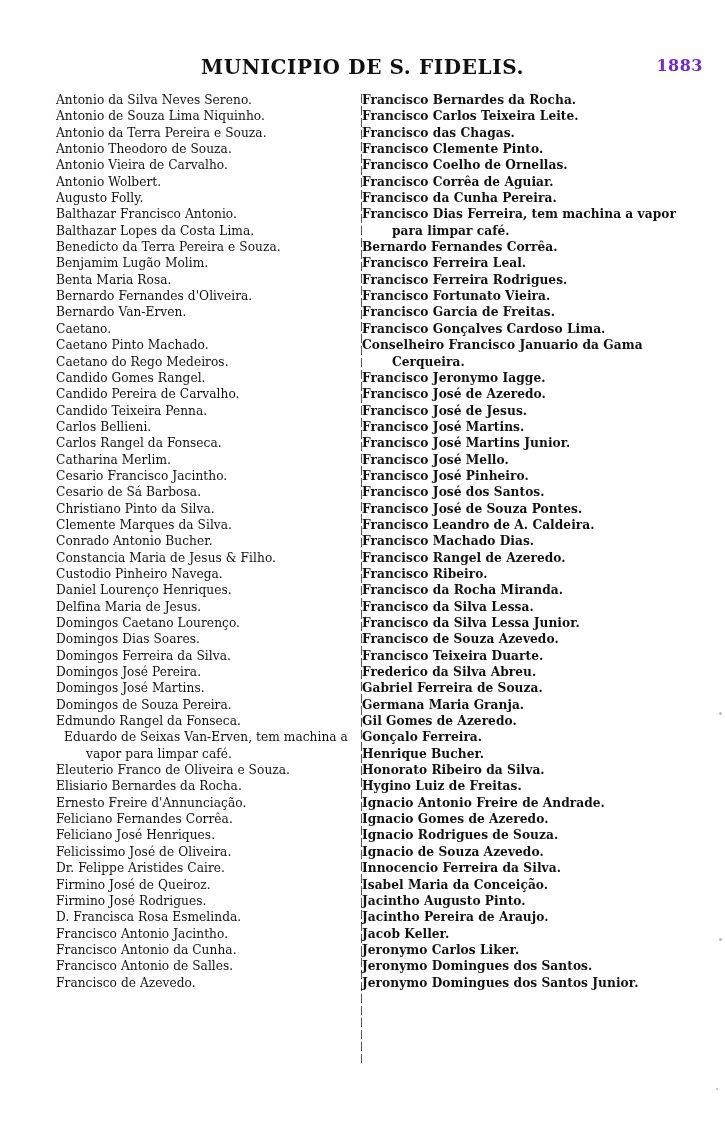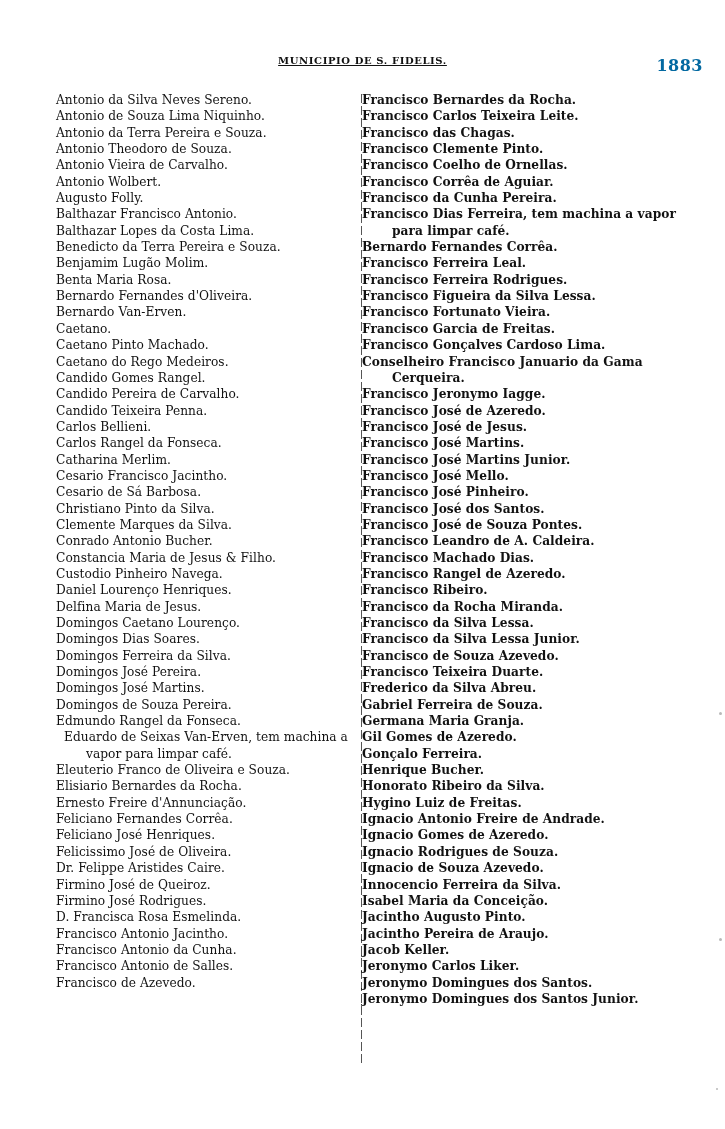--- a/index.html
+++ b/index.html
@@ -29,34 +29,33 @@
     width: 725px;
     height: 24px;
   }
   .header-title {
     position: absolute;
     left: 0;
     width: 725px;
     text-align: center;
     font-family: "DejaVu Serif", serif;
     font-weight: bold;
-    font-size: 10px;
+    font-size: 20px;
     letter-spacing: 0.6px;
     color: #111;
-    text-decoration: underline;
   }
   .header-year {
     position: absolute;
     right: 22px;
     top: 1px;
     font-family: "DejaVu Serif", serif;
     font-weight: bold;
     font-size: 16px;
     letter-spacing: 0.5px;
-    color: #0369a1;
+    color: #6d28d9;
   }
   .columns {
     position: absolute;
     top: 92px;
     left: 0;
     width: 725px;
     height: 1010px;
   }
   .col {
     position: absolute;
@@ -199,21 +198,20 @@
           <li class="indent">Francisco Carlos Teixeira Leite.</li>
           <li class="indent">Francisco das Chagas.</li>
           <li class="indent">Francisco Clemente Pinto.</li>
           <li class="indent">Francisco Coelho de Ornellas.</li>
           <li class="indent">Francisco Corrêa de Aguiar.</li>
           <li class="indent">Francisco da Cunha Pereira.</li>
           <li class="wrap-r">Francisco Dias Ferreira, tem machina a vapor para limpar café.</li>
           <li class="indent">Bernardo Fernandes Corrêa.</li>
           <li class="indent">Francisco Ferreira Leal.</li>
           <li class="indent">Francisco Ferreira Rodrigues.</li>
-          <li class="indent">Francisco Figueira da Silva Lessa.</li>
           <li class="indent">Francisco Fortunato Vieira.</li>
           <li class="indent">Francisco Garcia de Freitas.</li>
           <li class="indent">Francisco Gonçalves Cardoso Lima.</li>
           <li class="wrap-r">Conselheiro Francisco Januario da Gama Cerqueira.</li>
           <li class="indent">Francisco Jeronymo Iagge.</li>
           <li class="indent">Francisco José de Azeredo.</li>
           <li class="indent">Francisco José de Jesus.</li>
           <li class="indent">Francisco José Martins.</li>
           <li class="indent">Francisco José Martins Junior.</li>
           <li class="indent">Francisco José Mello.</li>

